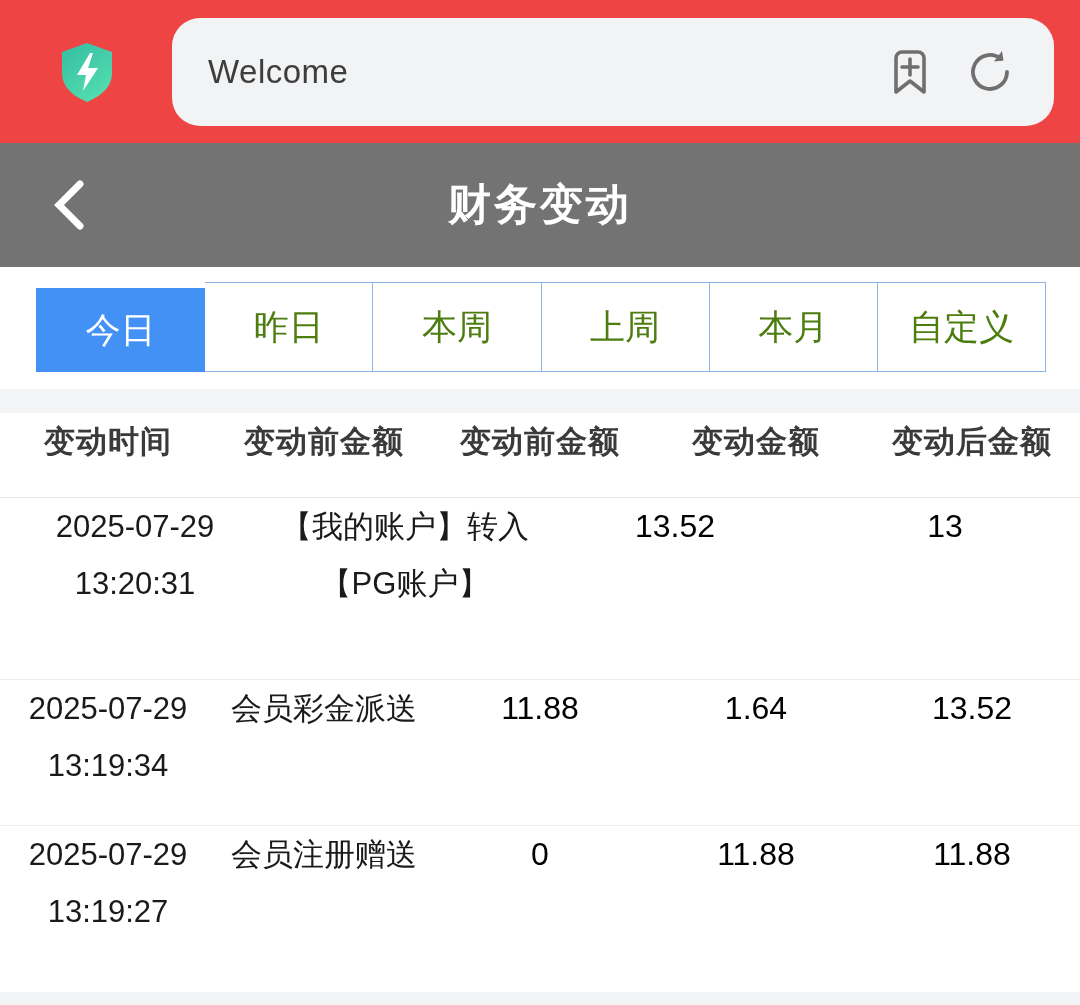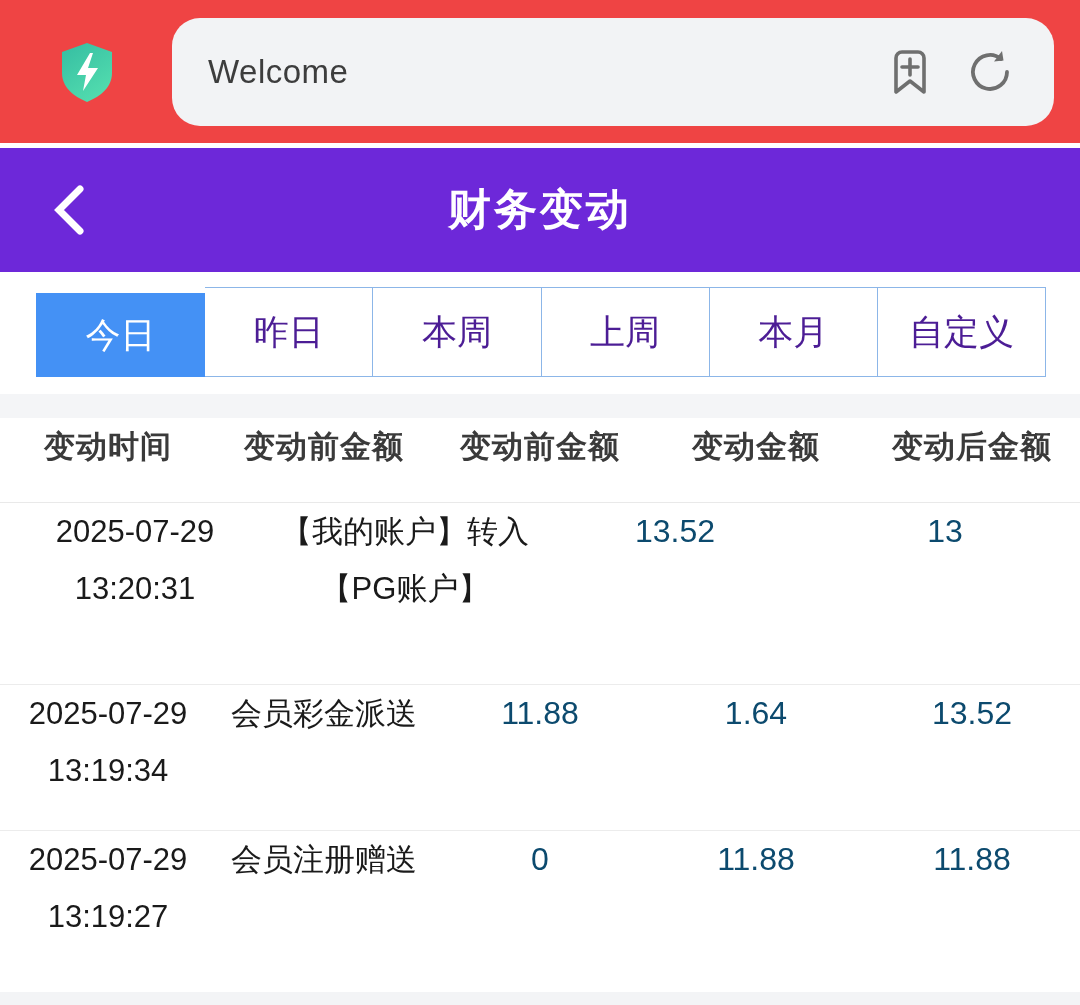--- a/index.html
+++ b/index.html
@@ -34,23 +34,22 @@
     font-size: 33px;
     color: #3d3d3d;
     flex: 1;
     letter-spacing: 0.5px;
   }
   .addr-icon { width: 48px; height: 48px; flex: 0 0 auto; }
   .addr-icon + .addr-icon { margin-left: 32px; }
 
   
   .page-header {
-    margin-top: 5px;
     height: 124px;
-    background: #6d28d9;
+    background: #737373;
     display: flex;
     align-items: center;
     position: relative;
   }
   .back-btn {
     position: absolute;
     left: 34px;
     top: 0;
     height: 100%;
     width: 70px;
@@ -72,21 +71,21 @@
   .tabbar {
     margin: 15px 34px 0 36px;
     height: 90px;
     display: flex;
   }
   .tab {
     flex: 1;
     border: 1px solid #8cb6e8;
     border-left-width: 0;
     background: #ffffff;
-    color: #4c1d95;
+    color: #4d7c0f;
     font-size: 35px;
     display: flex;
     align-items: center;
     justify-content: center;
     cursor: pointer;
   }
   .tab:first-child { border-left-width: 1px; margin-top: 6px; }
   .tab.selected {
     background: #4491f5;
     border-color: #4491f5;
@@ -119,21 +118,21 @@
     font-size: 31px;
     padding: 0 8px;
     line-height: 57px;
   }
   .thead-row { height: 85px; border-bottom: 1px solid #e9e9e9; }
   .thead-row .tcell { font-weight: bold; color: #3a3a3a; letter-spacing: 1px; }
   .row-1 { height: 182px; }
   .row-2 { height: 146px; }
   .row-3 { height: 161px; border-bottom: none; }
   .cell-lines span { display: block; }
-  .num { font-size: 32px; color: #0c4a6e; }
+  .num { font-size: 32px; color: #000000; }
 </style>
 </head>
 <body>
 
 <div class="topbar">
   <svg class="logo" viewBox="0 0 58 62">
     <defs>
       <linearGradient id="shieldGrad" x1="0" y1="0" x2="0.6" y2="1">
         <stop offset="0" stop-color="#35bda2"></stop>
         <stop offset="1" stop-color="#52dcae"></stop>

